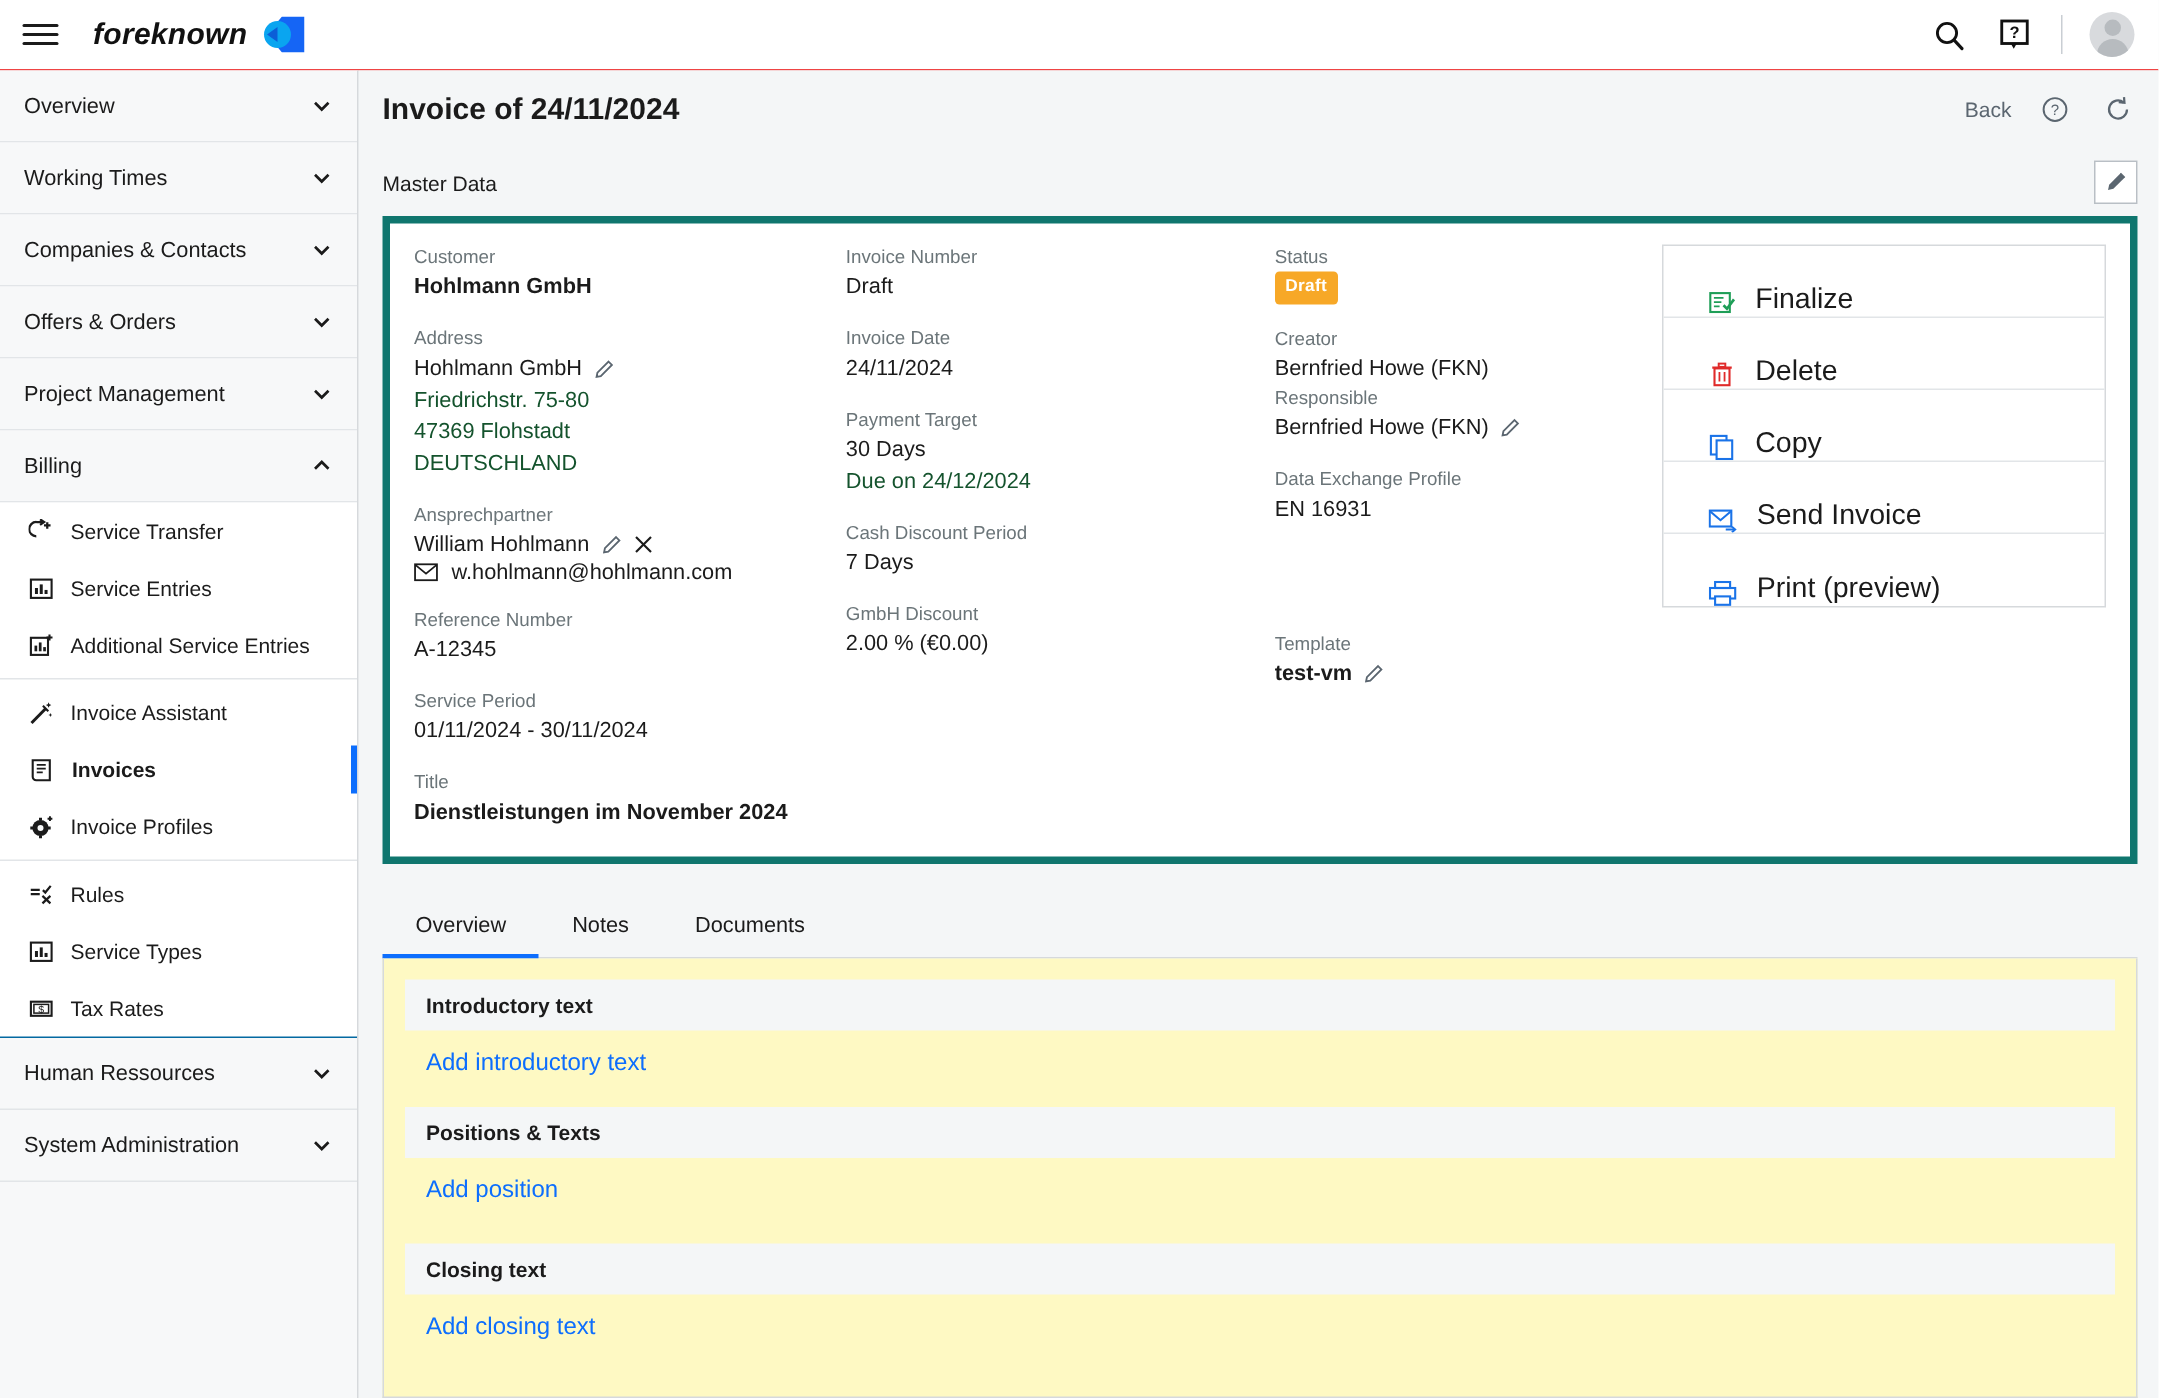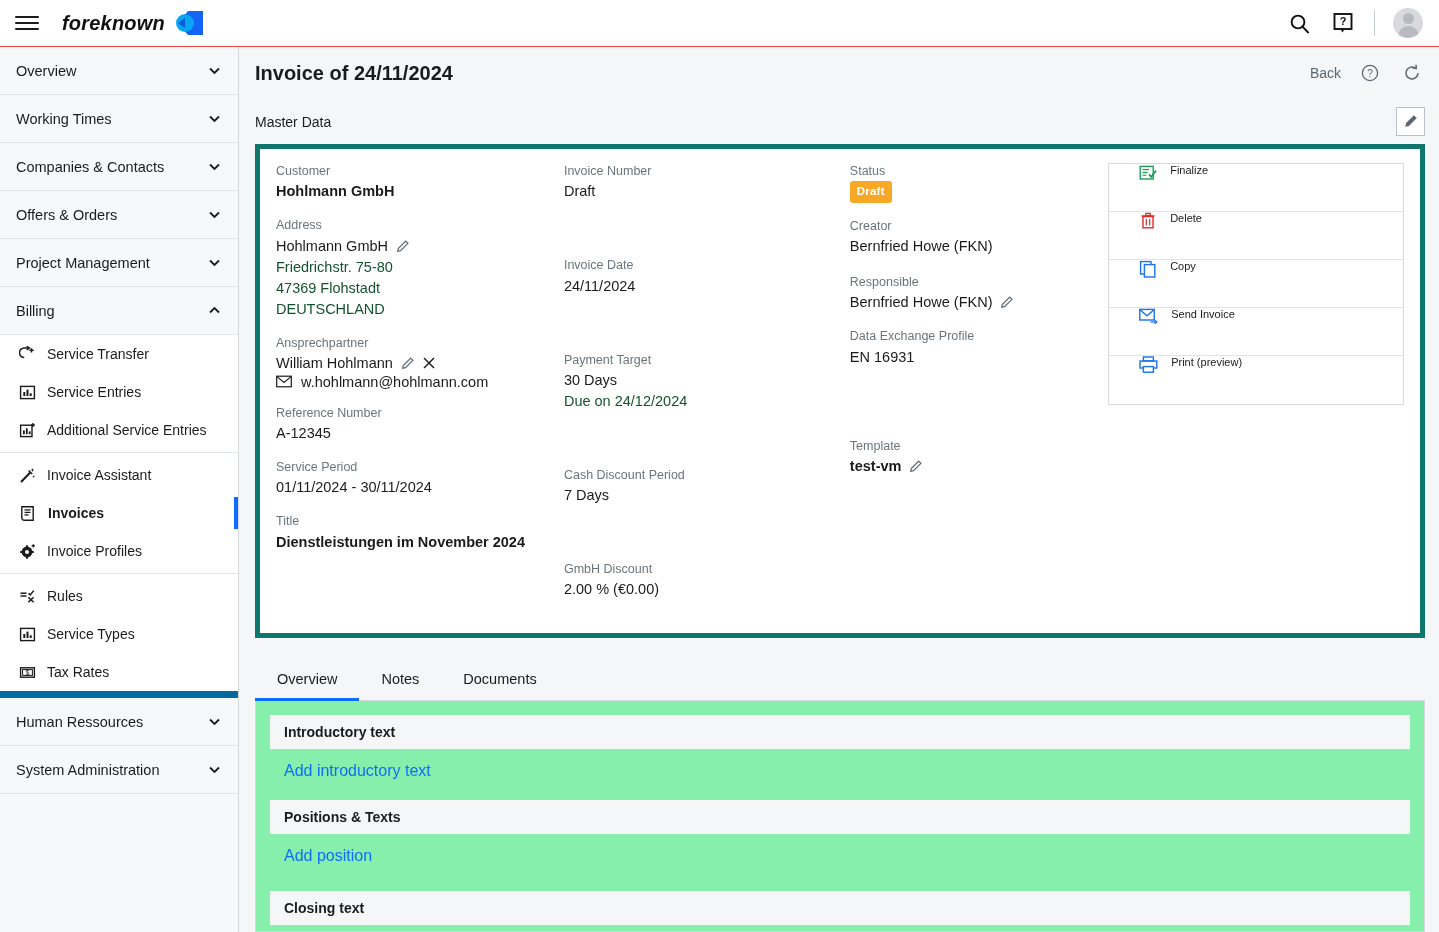--- a/index.html
+++ b/index.html
@@ -53,21 +53,21 @@
     width: 239px; min-width:239px; background: #f7f8f9;
     border-right: 1px solid #d6d9dc;
     overflow: hidden; position: relative;
   }
   .nav-group {
     height: 48px; display:flex; align-items:center; padding: 0 16px;
     border-bottom: 1px solid #e2e5e8; cursor:pointer;
     font-size: 14.5px; color: #1b1b1b; background:#f7f8f9;
   }
   .nav-group .chev { margin-left:auto; color:#1b1b1b; display:flex; }
-  .subnav { background:#ffffff; border-bottom: 7px solid #0369a1; }
+  .subnav { background:#ffffff; border-bottom: 1px solid #0369a1; }
   .sub-item {
     height: 38px; display:flex; align-items:center; gap: 11px;
     padding-left: 18px; font-size: 14px; color:#1b1b1b; cursor:pointer;
     position:relative;
   }
   .sub-item.active { font-weight: 700; gap: 12px; }
   .sub-item.active::after{
     content:""; position:absolute; right:0; top:3px; bottom:3px;
     width:4px; background:#0d6efd;
   }
@@ -97,21 +97,21 @@
   }
 
   .card {
     margin: 0 14px 0 16px;
     background:#fff; border:5px solid #0f766e;
     padding: 14px 16px 18px 16px;
     display:flex;
   }
   .col { display:flex; flex-direction:column; }
   .col1 { width: 292px; }
-  .col2 { width: 290px; gap: 40px; }
+  .col2 { width: 290px; }
   .col3 { width: 262px; }
   .field { margin-bottom: 15px; }
   .flabel { font-size: 12.5px; color:#6b7579; margin-bottom: 2px; line-height:1.3;}
   .fval { font-size: 14.5px; color:#1b1b1b; line-height: 1.45; display:flex;
           align-items:center; gap: 7px; flex-wrap:wrap;}
   .fval.bold { font-weight: 700; }
   .fval-line { font-size: 14.5px; color:#14532d; line-height: 1.45;}
   .badge {
     display:inline-block; background:#f7a827; color:#fff; font-size:11.5px;
     font-weight:700; padding: 2px 7px 3px; border-radius:3px; letter-spacing:.2px;
@@ -119,37 +119,37 @@
   .pencil { cursor:pointer; display:inline-flex; color:#5b6670; }
   .xmark  { cursor:pointer; display:inline-flex; color:#1b1b1b; }
   .mail-row { display:flex; align-items:center; gap: 9px; font-size:14.5px; color:#1b1b1b;}
 
   
   .actions {
     margin-left:auto; width: 300px; border:1px solid #d6d9dc; align-self:flex-start;
     background:#fff;
   }
   .action {
-    height: 48px; display:flex; align-items:flex-start; gap: 13px;
-    padding-left: 30px; font-size:11px; color:#1b1b1b; cursor:pointer;
+    height: 48px; display:flex; align-items:flex-end; gap: 13px;
+    padding-left: 30px; font-size:19px; color:#1b1b1b; cursor:pointer;
     border-bottom:1px solid #e2e5e8;
   }
   .action:last-child { border-bottom:none; }
 
   
   .tabs-wrap { margin: 22px 14px 0 16px; }
   .tabs { display:flex; border-bottom:1px solid #d6d9dc; }
   .tab {
     padding: 11px 22px 11px 22px; font-size:14.5px; color:#1b1b1b; cursor:pointer;
     border-bottom: 3px solid transparent; margin-bottom:-1px;
   }
   .tab.active { border-bottom-color:#0d6efd; }
 
   .panel {
-    margin: 0 14px 0 16px; background:#86efac; border:1px solid #d6d9dc; border-top:none;
+    margin: 0 14px 0 16px; background:#fef9c3; border:1px solid #d6d9dc; border-top:none;
     flex:1; padding: 14px 14px 16px 14px; min-height:0;
   }
   .sec-head {
     background:#f4f6f7; padding: 9px 14px; font-size:14px; font-weight:700; color:#1b1b1b;
   }
   .sec-link {
     padding: 13px 14px 20px 14px; font-size:16px; color:#0d6efd; cursor:pointer;
   }
   .sec-gap { height: 6px; }
   svg { display:block; }
@@ -510,21 +510,21 @@
         </div>
       </div>
 
       <div class="col col3">
         <div class="field">
           <div class="flabel">Status</div>
           <div class="fval">
             <span class="badge">Draft</span>
           </div>
         </div>
-        <div class="field" style="margin-bottom:17px;">
+        <div class="field" style="margin-bottom:0;">
           <div class="flabel">Creator</div>
           <div class="fval">Bernfried Howe (FKN)</div>
         </div>
         <div class="field">
           <div class="flabel">Responsible</div>
           <div class="fval">
             <span>Bernfried Howe (FKN)</span>
             <span class="pencil">
               <svg width="15" height="15" viewBox="0 0 16 16">
                   <path d="M11.4 2.2 l2.4 2.4 -7.9 7.9 -3 .6.6-3z" fill="none" stroke="#5b6670" stroke-width="1.3"></path>

